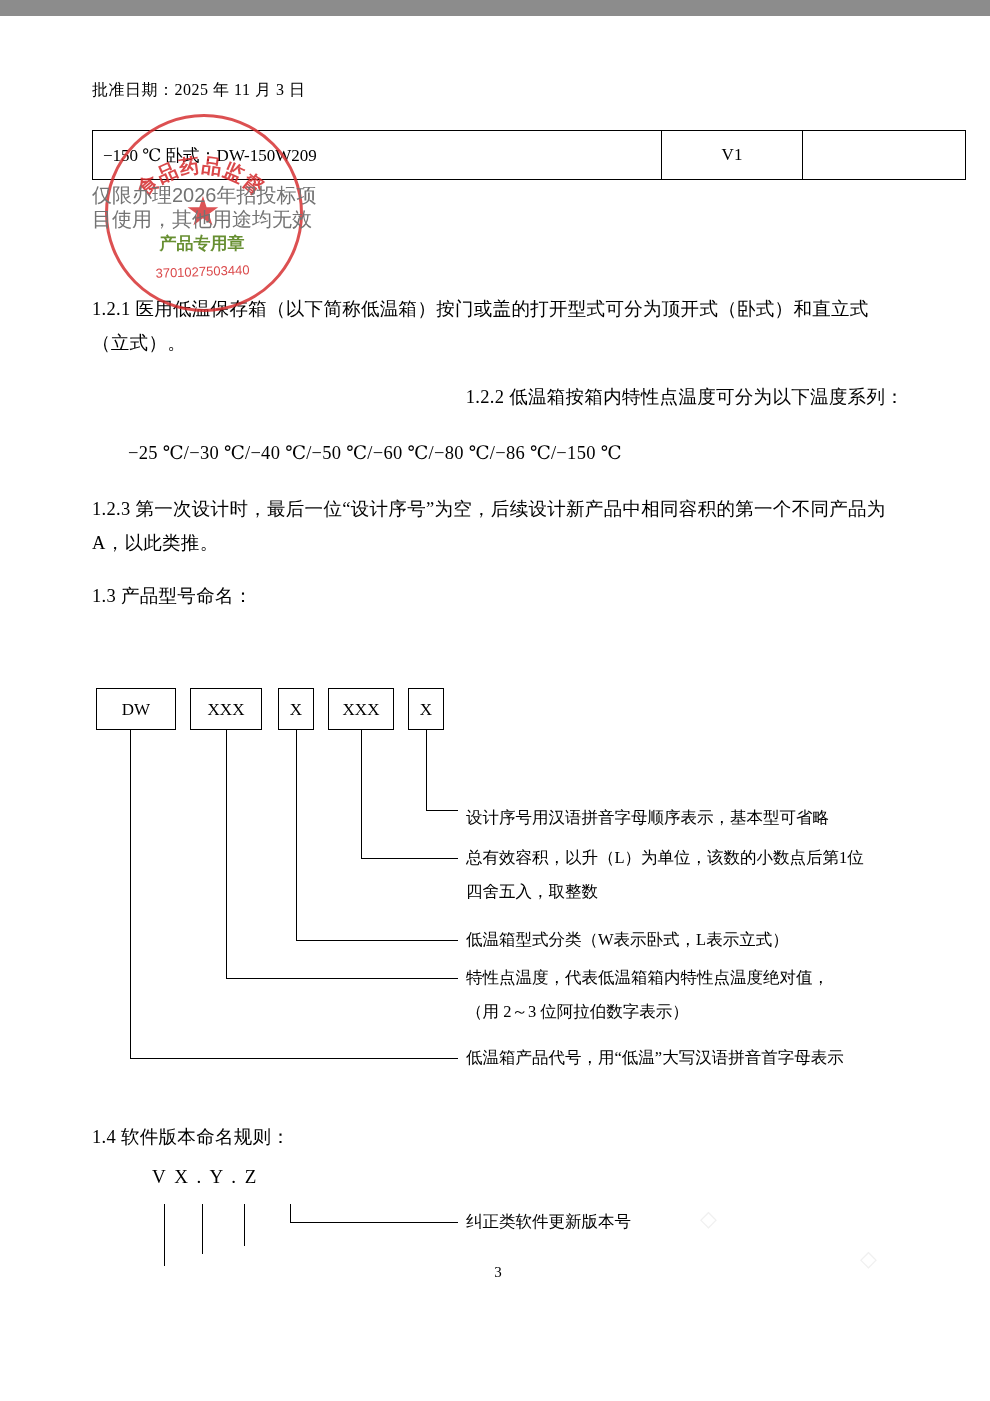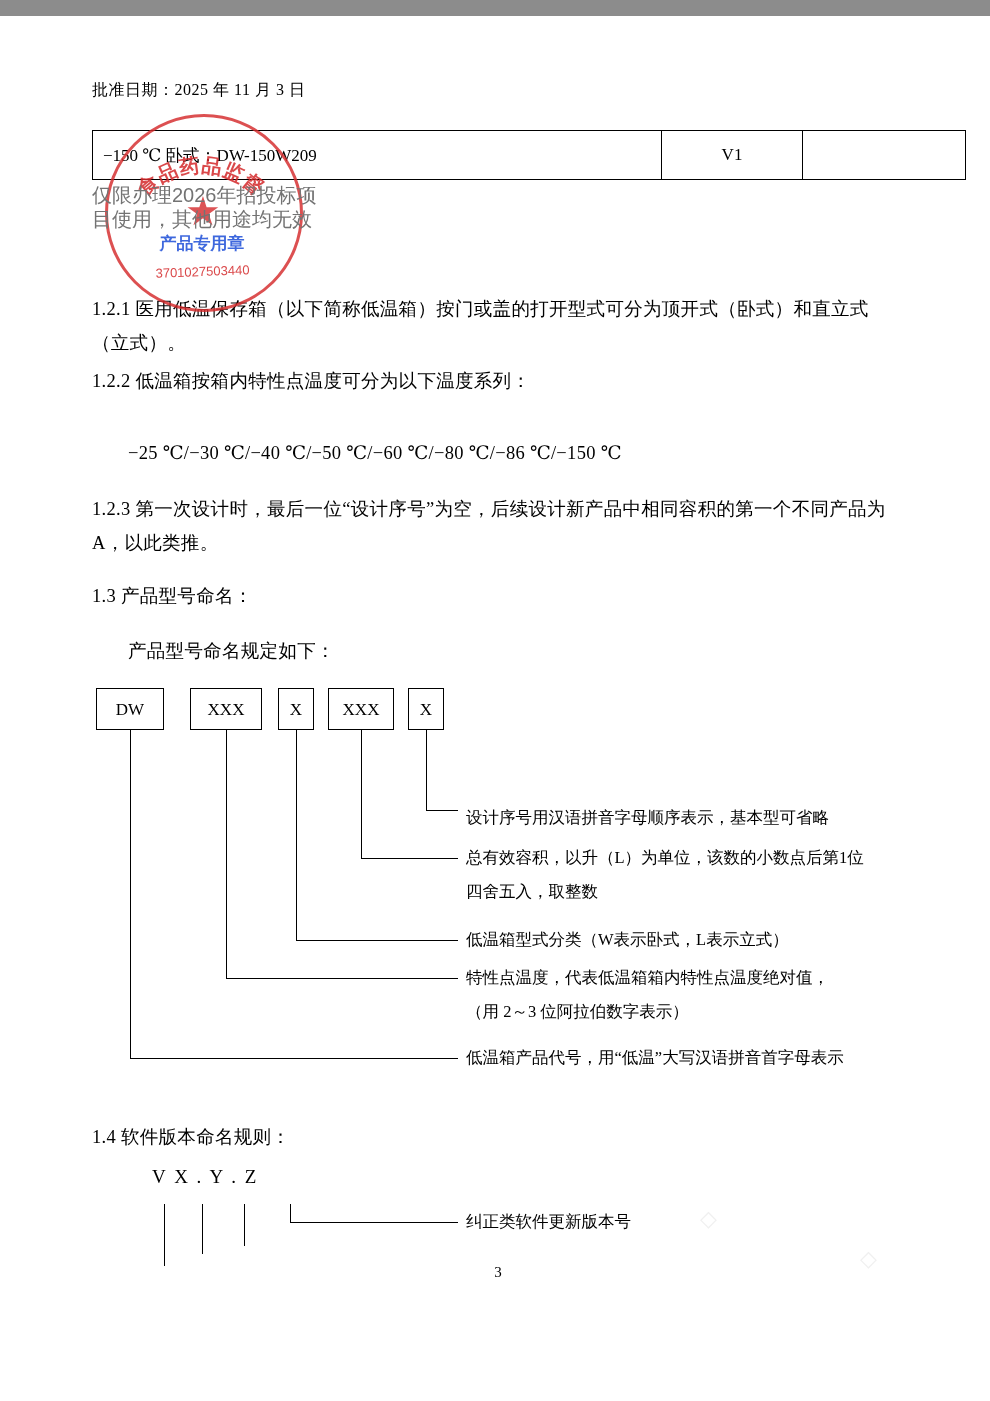--- a/index.html
+++ b/index.html
@@ -172,21 +172,21 @@
     font-family: "Liberation Sans", sans-serif;
     opacity: 0.85;
     transform: rotate(-2deg);
   }
   .stamp-bottom-text {
     position: absolute;
     left: 16px;
     top: 118px;
     width: 162px;
     text-align: center;
-    color: #1d4ed8;
+    color: #4d7c0f;
     font-size: 17px;
     font-weight: bold;
     opacity: 0.85;
   }
   
   .blue-note {
     position: absolute;
     left: 92px;
     top: 167px;
     color: #737373;
@@ -217,33 +217,32 @@
         <td class="c1">−150 ℃       卧式：DW-150W209</td>
         <td class="c2">V1</td>
         <td class="c3"></td>
       </tr>
     </tbody>
       </table>
 
 
     <div class="para" style="top:276px;">1.2.1   医用低温保存箱（以下简称低温箱）按门或盖的打开型式可分为顶开式（卧式）和直立式（立式）。</div>
 
-    <div class="para" style="top:348px;">1.2.2   低温箱按箱内特性点温度可分为以下温度系列：</div>
+    <div class="para" style="top:364px;text-align:right;">1.2.2   低温箱按箱内特性点温度可分为以下温度系列：</div>
 
     <div class="para sub-indent" style="top:420px;">−25 ℃/−30 ℃/−40 ℃/−50 ℃/−60 ℃/−80 ℃/−86 ℃/−150 ℃</div>
 
     <div class="para" style="top:476px;">1.2.3   第一次设计时，最后一位“设计序号”为空，后续设计新产品中相同容积的第一个不同产品为 A，以此类推。</div>
 
     <div class="para" style="top:563px;">1.3   产品型号命名：</div>
 
-    <div class="para sub-indent" style="top:618px;">产品型号命名规定如下：</div>
 
     <div class="diagram">
 
-      <div class="box" style="left:4px; top:12px; width:68px;">DW</div>
+      <div class="box" style="left:4px; top:12px; width:80px;">DW</div>
       <div class="box" style="left:98px; top:12px; width:72px;">XXX</div>
       <div class="box" style="left:186px; top:12px; width:36px;">X</div>
       <div class="box" style="left:236px; top:12px; width:66px;">XXX</div>
       <div class="box" style="left:316px; top:12px; width:36px;">X</div>
 
       <div class="vline" style="left:38px; top:54px; height:328px;"></div>
       <div class="vline" style="left:134px; top:54px; height:248px;"></div>
       <div class="vline" style="left:204px; top:54px; height:210px;"></div>
       <div class="vline" style="left:269px; top:54px; height:128px;"></div>
       <div class="vline" style="left:334px; top:54px; height:80px;"></div>

